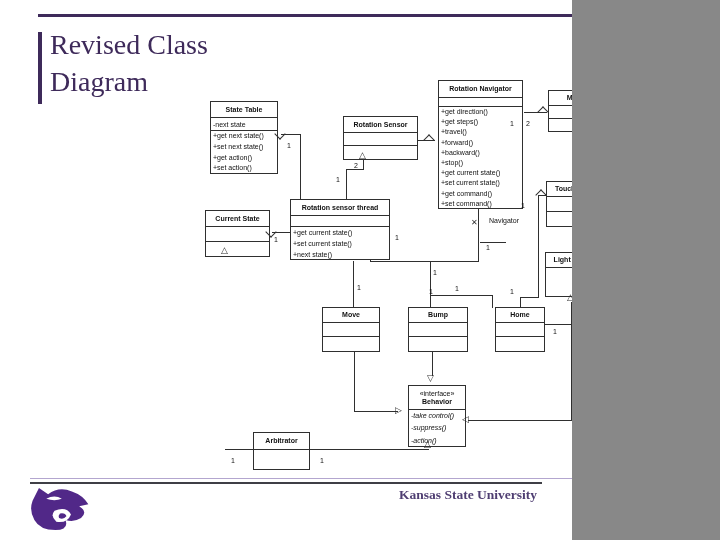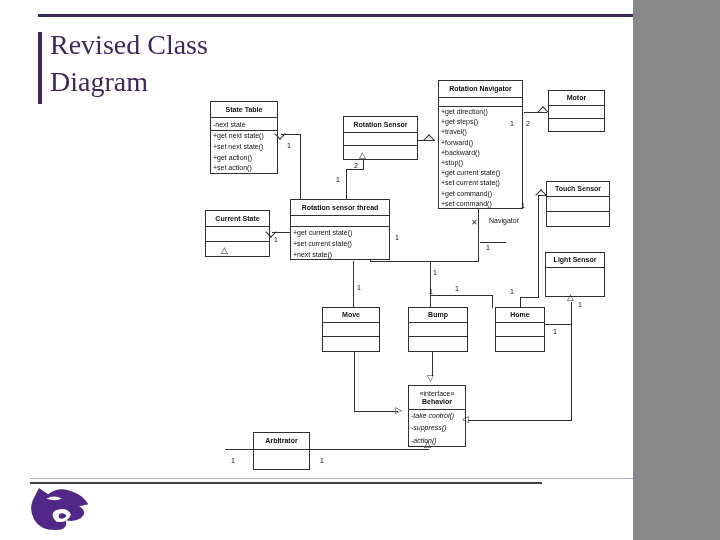--- a/index.html
+++ b/index.html
@@ -1,16 +1,16 @@
 <!DOCTYPE html>
 <html><head>
 <meta charset="utf-8">
 <style>
   html,body{margin:0;padding:0;background:#888;}
-  .slide{position:relative;width:633px;height:540px;background:#ffffff;overflow:hidden;
+  .slide{position:relative;width:572px;height:540px;background:#ffffff;overflow:hidden;
          font-family:"Liberation Sans",sans-serif;}
   
   .top-rule{position:absolute;left:38px;top:14px;width:652px;height:3px;background:#3e2a5a;}
   .accent-bar{position:absolute;left:38px;top:32px;width:4px;height:72px;background:#3e2a5a;}
   .slide-title{position:absolute;left:50px;top:26px;width:215px;margin:0;
                font-family:"Liberation Serif",serif;font-weight:400;
                font-size:28px;line-height:37px;color:#3e2a5a;}
   
   .footer-rule-light{position:absolute;left:30px;top:478px;width:658px;height:1px;background:#b3a6cf;}
   .footer-rule-dark{position:absolute;left:30px;top:482px;width:512px;height:2px;background:#3f3f46;}
@@ -224,14 +224,15 @@
   <div class="footer-rule-dark"></div>
 
   <svg class="logo" viewBox="0 0 70 52" aria-hidden="true">
     <path fill="#512888" d="M5,18 L12,4 L22,11 Q34,2 48,8 Q60,12 66,22 L56,24 Q66,30 58,37 Q50,42 41,39 Q45,50 30,50 Q13,50 7,39 Q1,29 5,18 Z"></path>
     <path fill="#ffffff" d="M20,16 Q29,11 37,16 Q29,19 20,16 Z"></path>
     <path fill="#ffffff" d="M29,29 Q42,24 47,33 Q43,43 31,41 Q24,35 29,29 Z"></path>
     <path fill="#512888" d="M35,32 Q41,31 42,35 Q39,39 34,37 Q33,34 35,32 Z"></path>
   </svg>
 
   <div class="footer-text">
+    <div>Kansas State University</div>
   </div>
 </div>
 
 </body></html>

